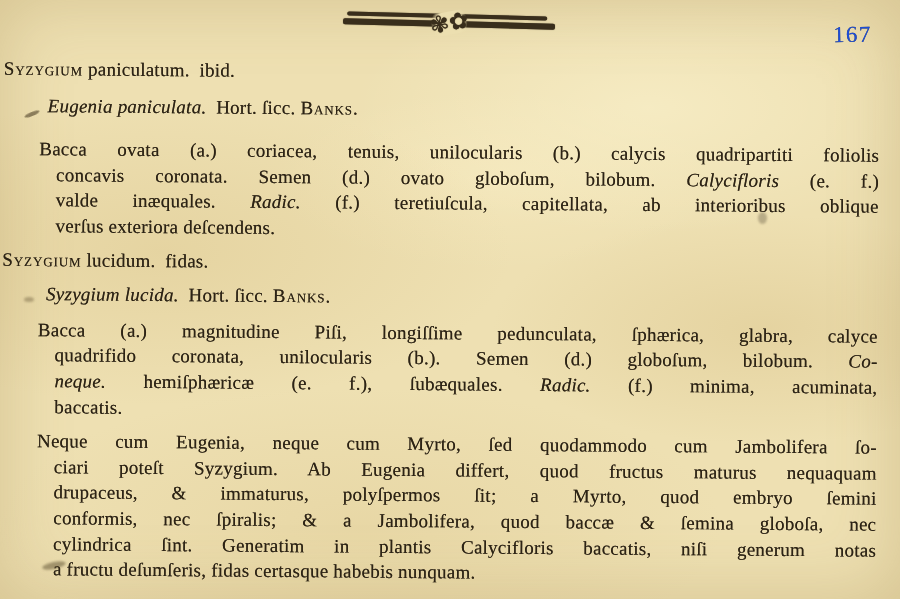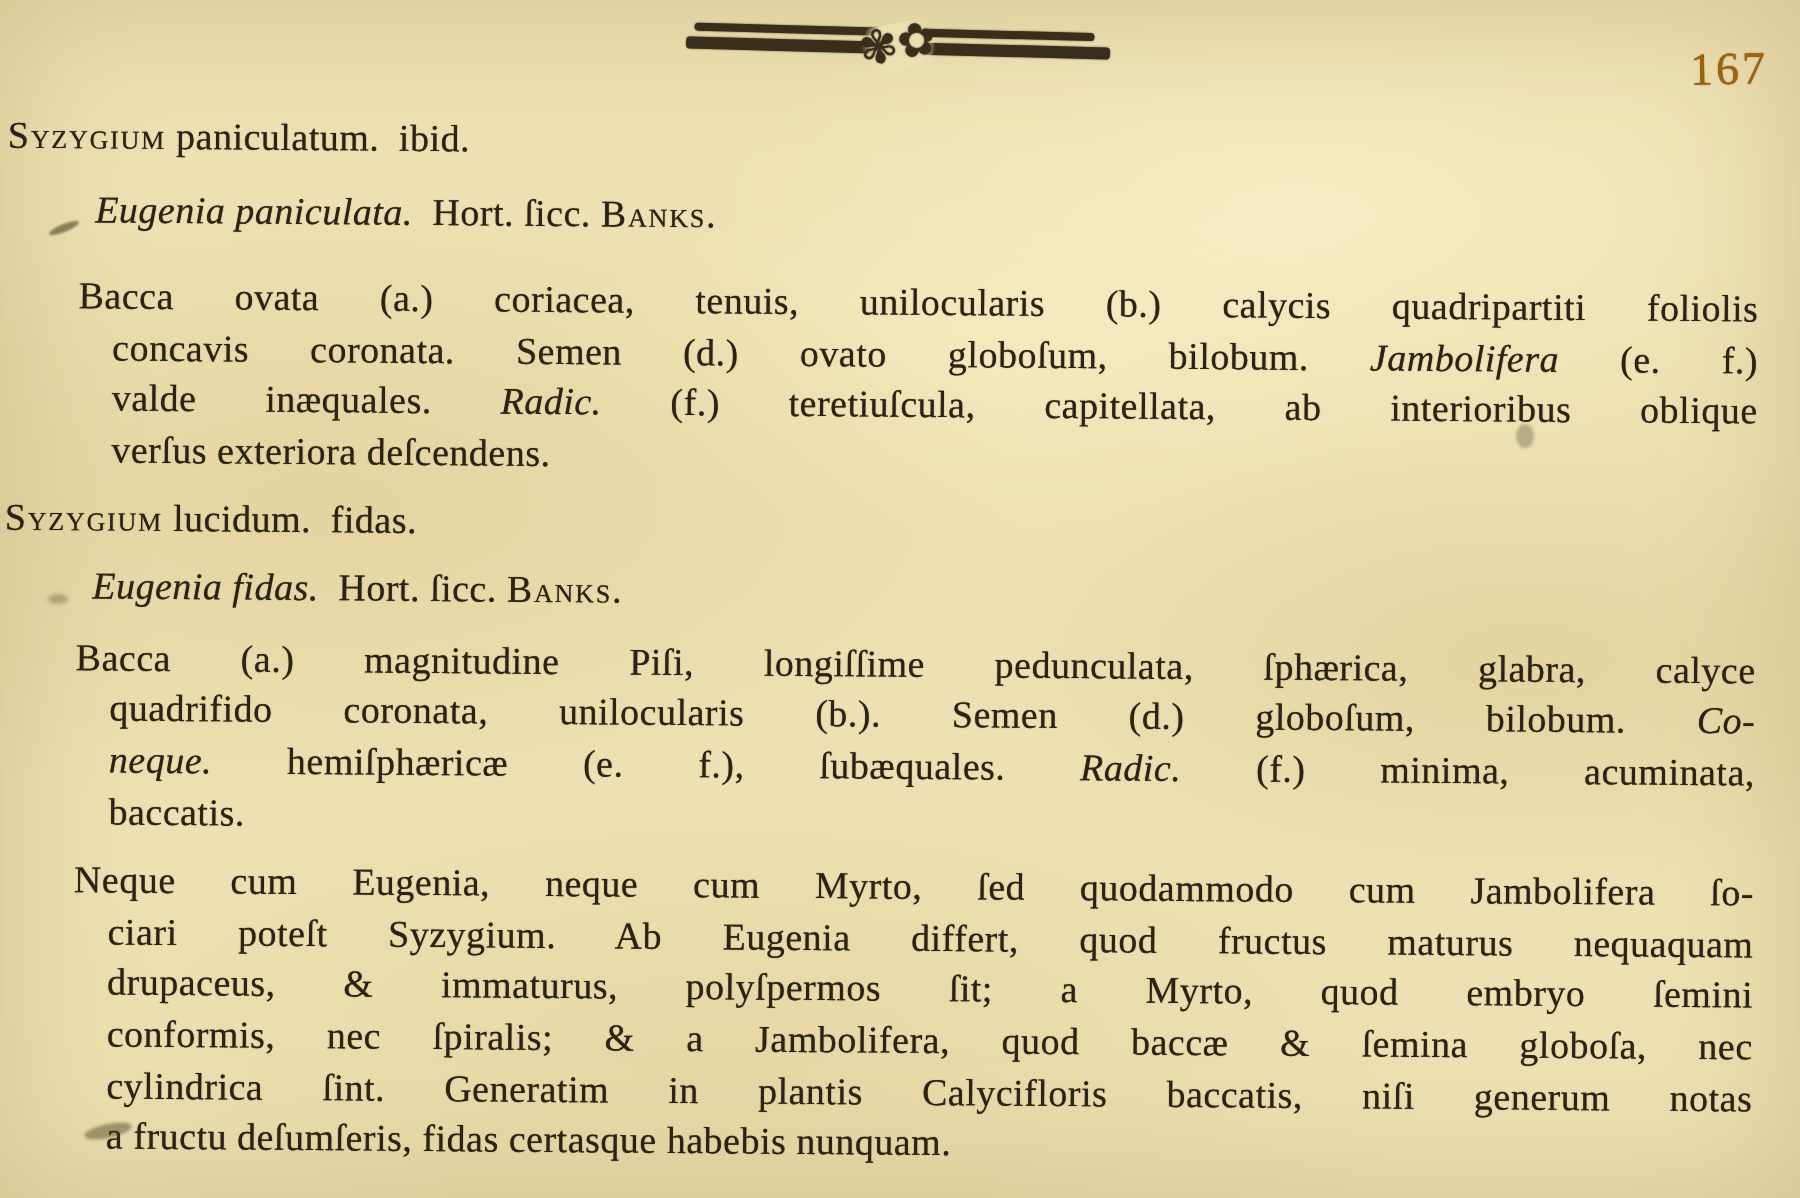--- a/index.html
+++ b/index.html
@@ -35,22 +35,22 @@
   .seg-i{font-style:italic;}
   .seg-sc{font-variant:small-caps;letter-spacing:0.9px;margin-top:48px;}
   [data-block="h1"]{margin-top:0;}
   [data-block="sp1"]{margin-top:11px;}
   [data-block="p1"]{margin-top:18px;}
   [data-block="h2"]{margin-top:8px;}
   [data-block="sp2"]{margin-top:9px;}
   [data-block="p2"]{margin-top:10px;}
   [data-block="p3"]{margin-top:9px;}
   .page-number{
-    position:absolute;top:22px;right:16px;z-index:2;
-    font-size:23px;letter-spacing:1.5px;color:#a16207;
+    position:absolute;top:22px;right:28px;z-index:2;
+    font-size:23px;letter-spacing:1.5px;color:#1d4ed8;
     text-shadow:0 0 0.6px rgba(44,35,21,0.8);
     transform:rotate(-1deg);
   }
   .ornament{
     position:absolute;left:343px;top:14px;width:212px;height:22px;z-index:2;
     transform:rotate(1.5deg);
   }
   .orn-bar{background:#392e1c;border-radius:2px;box-shadow:0 0 1px rgba(57,46,28,0.8);}
   .orn-bar-top{height:4px;width:94%;margin-left:2%;}
   .orn-bar-bottom{height:6px;width:100%;margin-top:3px;}
@@ -80,29 +80,29 @@
 
   <div class="content">
       <div class="block entry-heading" data-block="h1">
         <div class="line"><span class="seg-sc">Syzygium</span><span class="seg"> paniculatum. ibid.</span></div>
       </div>
       <div class="block species-line" data-block="sp1">
         <div class="line"><span class="seg-i">Eugenia paniculata.</span><span class="seg"> Hort. ſicc. </span><span class="seg-sc">Banks.</span></div>
       </div>
       <div class="block paragraph" data-block="p1">
         <div class="line just first"><span class="seg">Bacca ovata (a.) coriacea, tenuis, unilocularis (b.) calycis quadripartiti foliolis</span></div>
-        <div class="line just"><span class="seg">concavis coronata. Semen (d.) ovato globoſum, bilobum. </span><span class="seg-i">Jambolifera</span><span class="seg"> (e. f.)</span></div>
+        <div class="line just"><span class="seg">concavis coronata. Semen (d.) ovato globoſum, bilobum. </span><span class="seg-i">Calycifloris</span><span class="seg"> (e. f.)</span></div>
         <div class="line just"><span class="seg">valde inæquales. </span><span class="seg-i">Radic.</span><span class="seg"> (f.) teretiuſcula, capitellata, ab interioribus oblique</span></div>
         <div class="line"><span class="seg">verſus exteriora deſcendens.</span></div>
       </div>
       <div class="block entry-heading" data-block="h2">
         <div class="line"><span class="seg-sc">Syzygium</span><span class="seg"> lucidum. fidas.</span></div>
       </div>
       <div class="block species-line" data-block="sp2">
-        <div class="line"><span class="seg-i">Eugenia fidas.</span><span class="seg"> Hort. ſicc. </span><span class="seg-sc">Banks.</span></div>
+        <div class="line"><span class="seg-i">Syzygium lucida.</span><span class="seg"> Hort. ſicc. </span><span class="seg-sc">Banks.</span></div>
       </div>
       <div class="block paragraph" data-block="p2">
         <div class="line just first"><span class="seg">Bacca (a.) magnitudine Piſi, longiſſime pedunculata, ſphærica, glabra, calyce</span></div>
         <div class="line just"><span class="seg">quadrifido coronata, unilocularis (b.). Semen (d.) globoſum, bilobum. </span><span class="seg-i">Co-</span></div>
         <div class="line just"><span class="seg-i">neque.</span><span class="seg"> hemiſphæricæ (e. f.), ſubæquales. </span><span class="seg-i">Radic.</span><span class="seg"> (f.) minima, acuminata,</span></div>
         <div class="line"><span class="seg">baccatis.</span></div>
       </div>
       <div class="block paragraph" data-block="p3">
         <div class="line just first"><span class="seg">Neque cum Eugenia, neque cum Myrto, ſed quodammodo cum Jambolifera ſo-</span></div>
         <div class="line just"><span class="seg">ciari poteſt Syzygium. Ab Eugenia differt, quod fructus maturus nequaquam</span></div>

